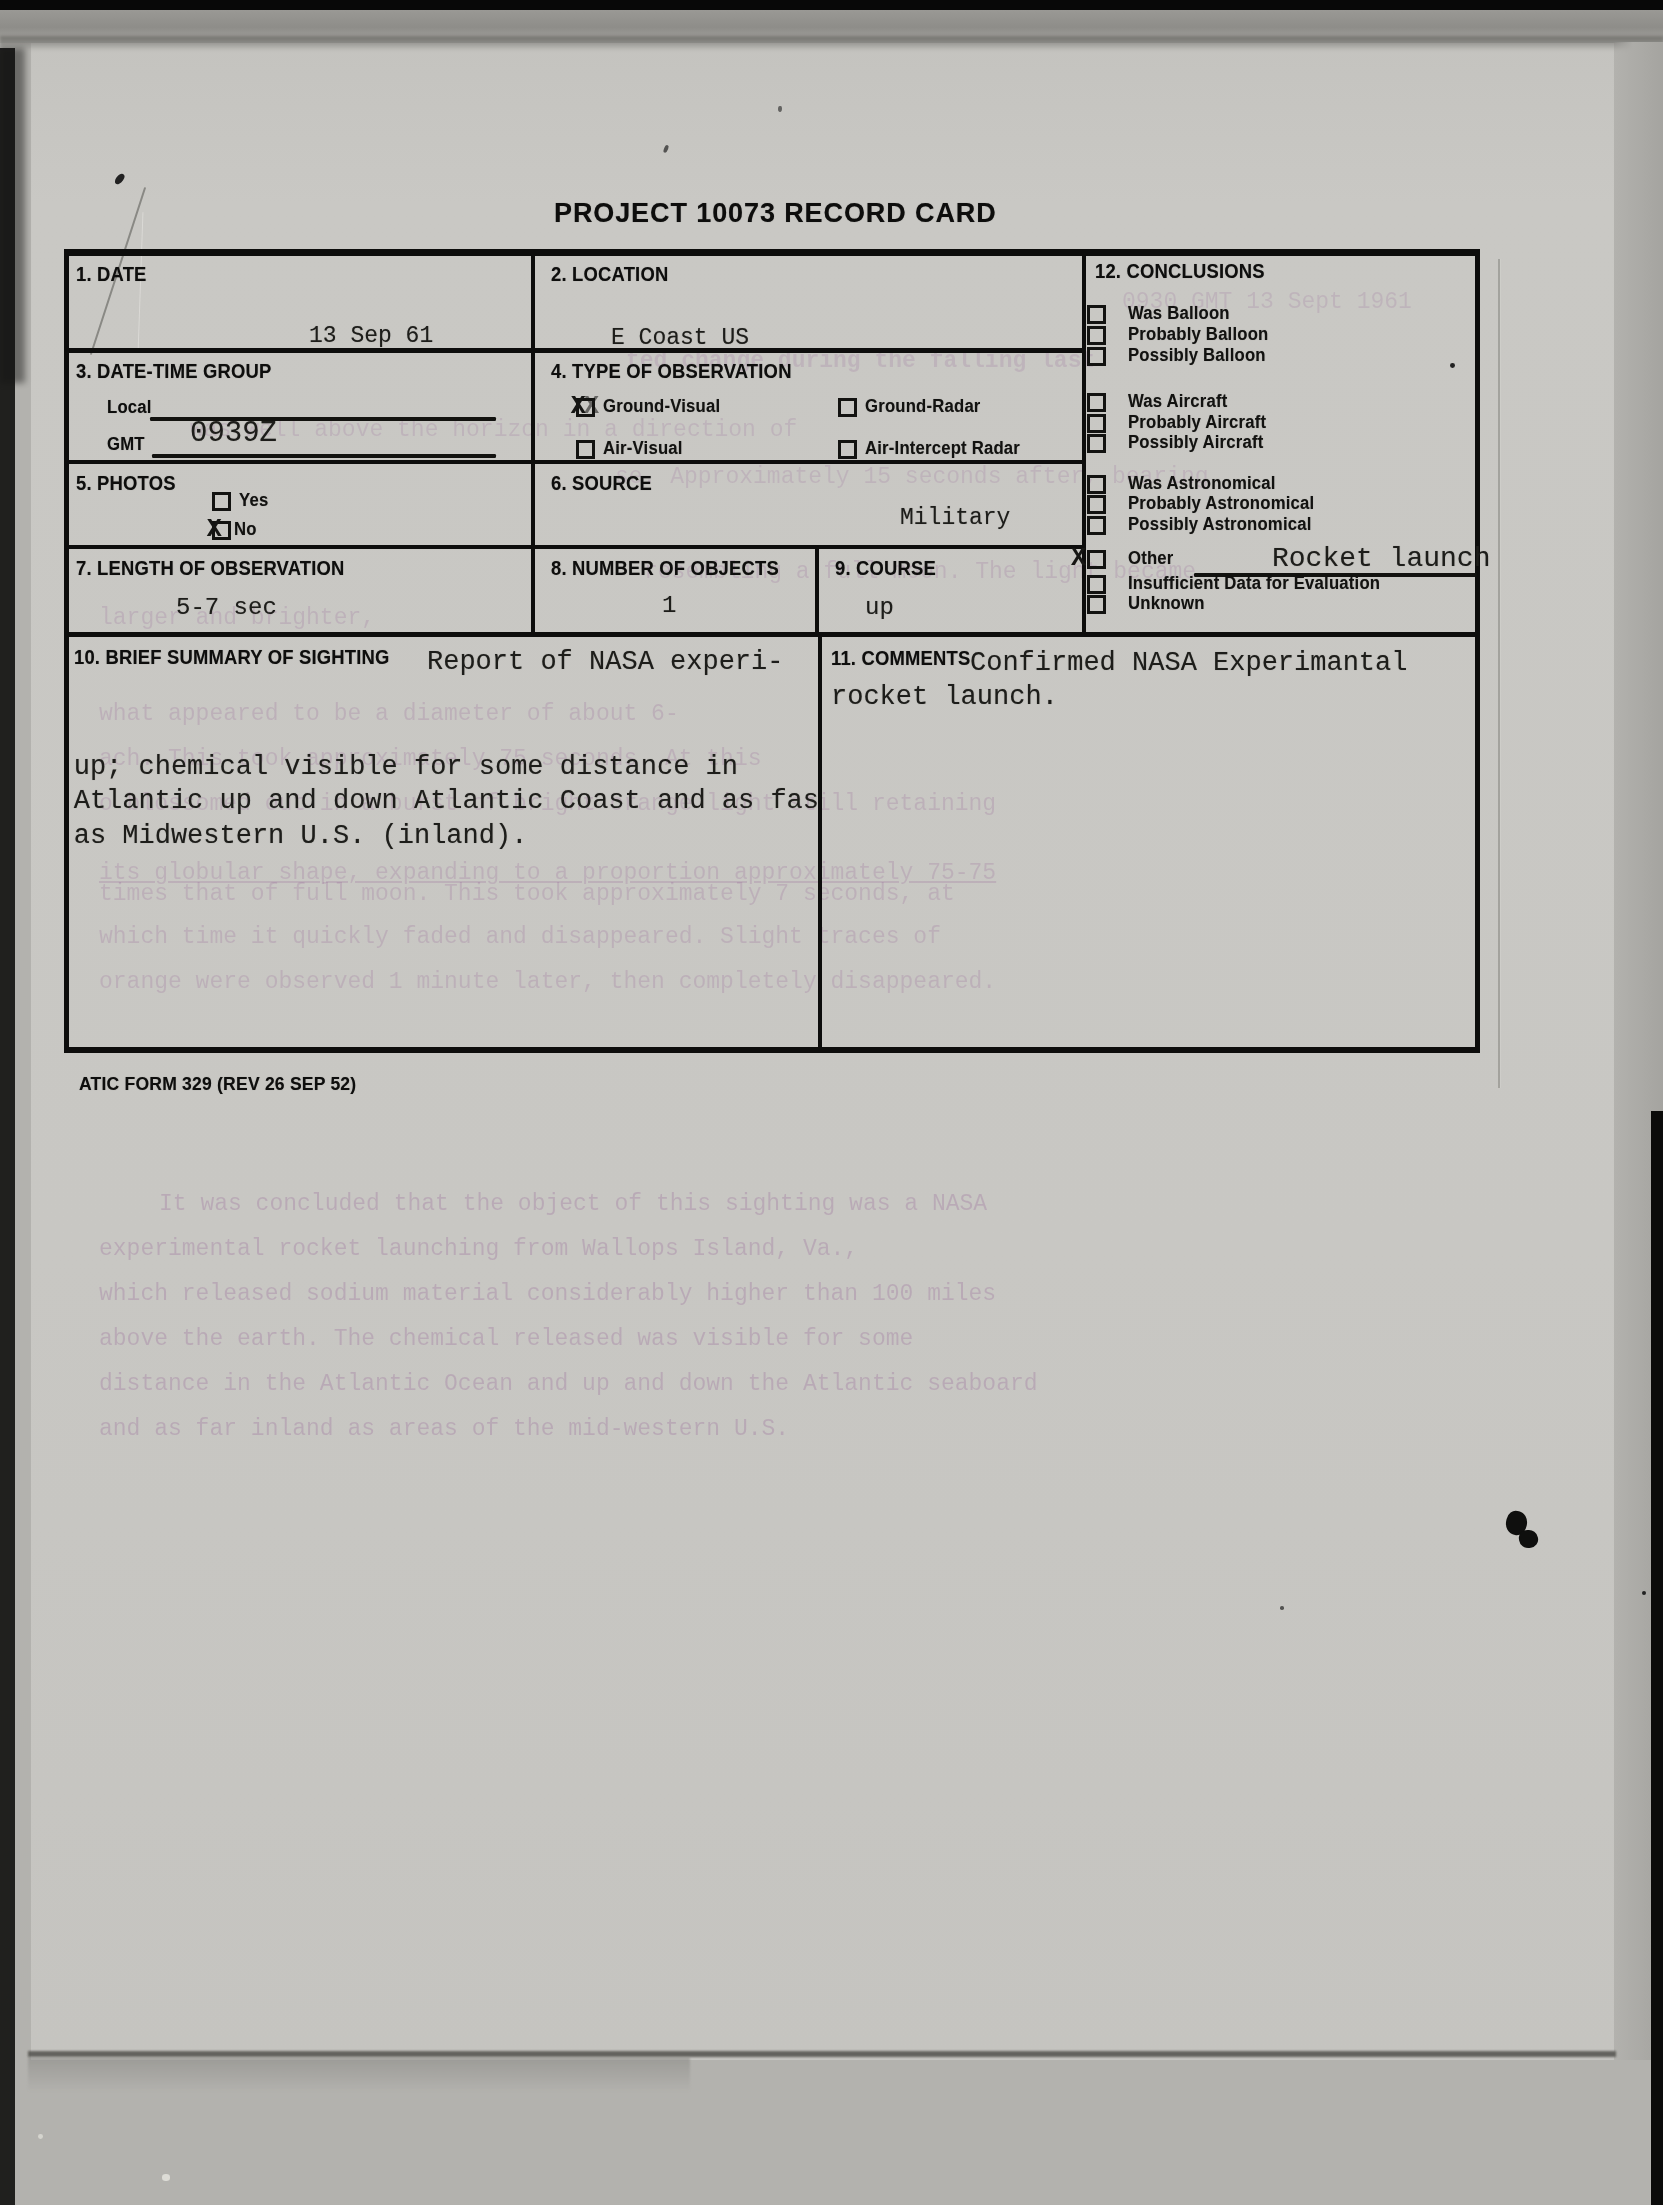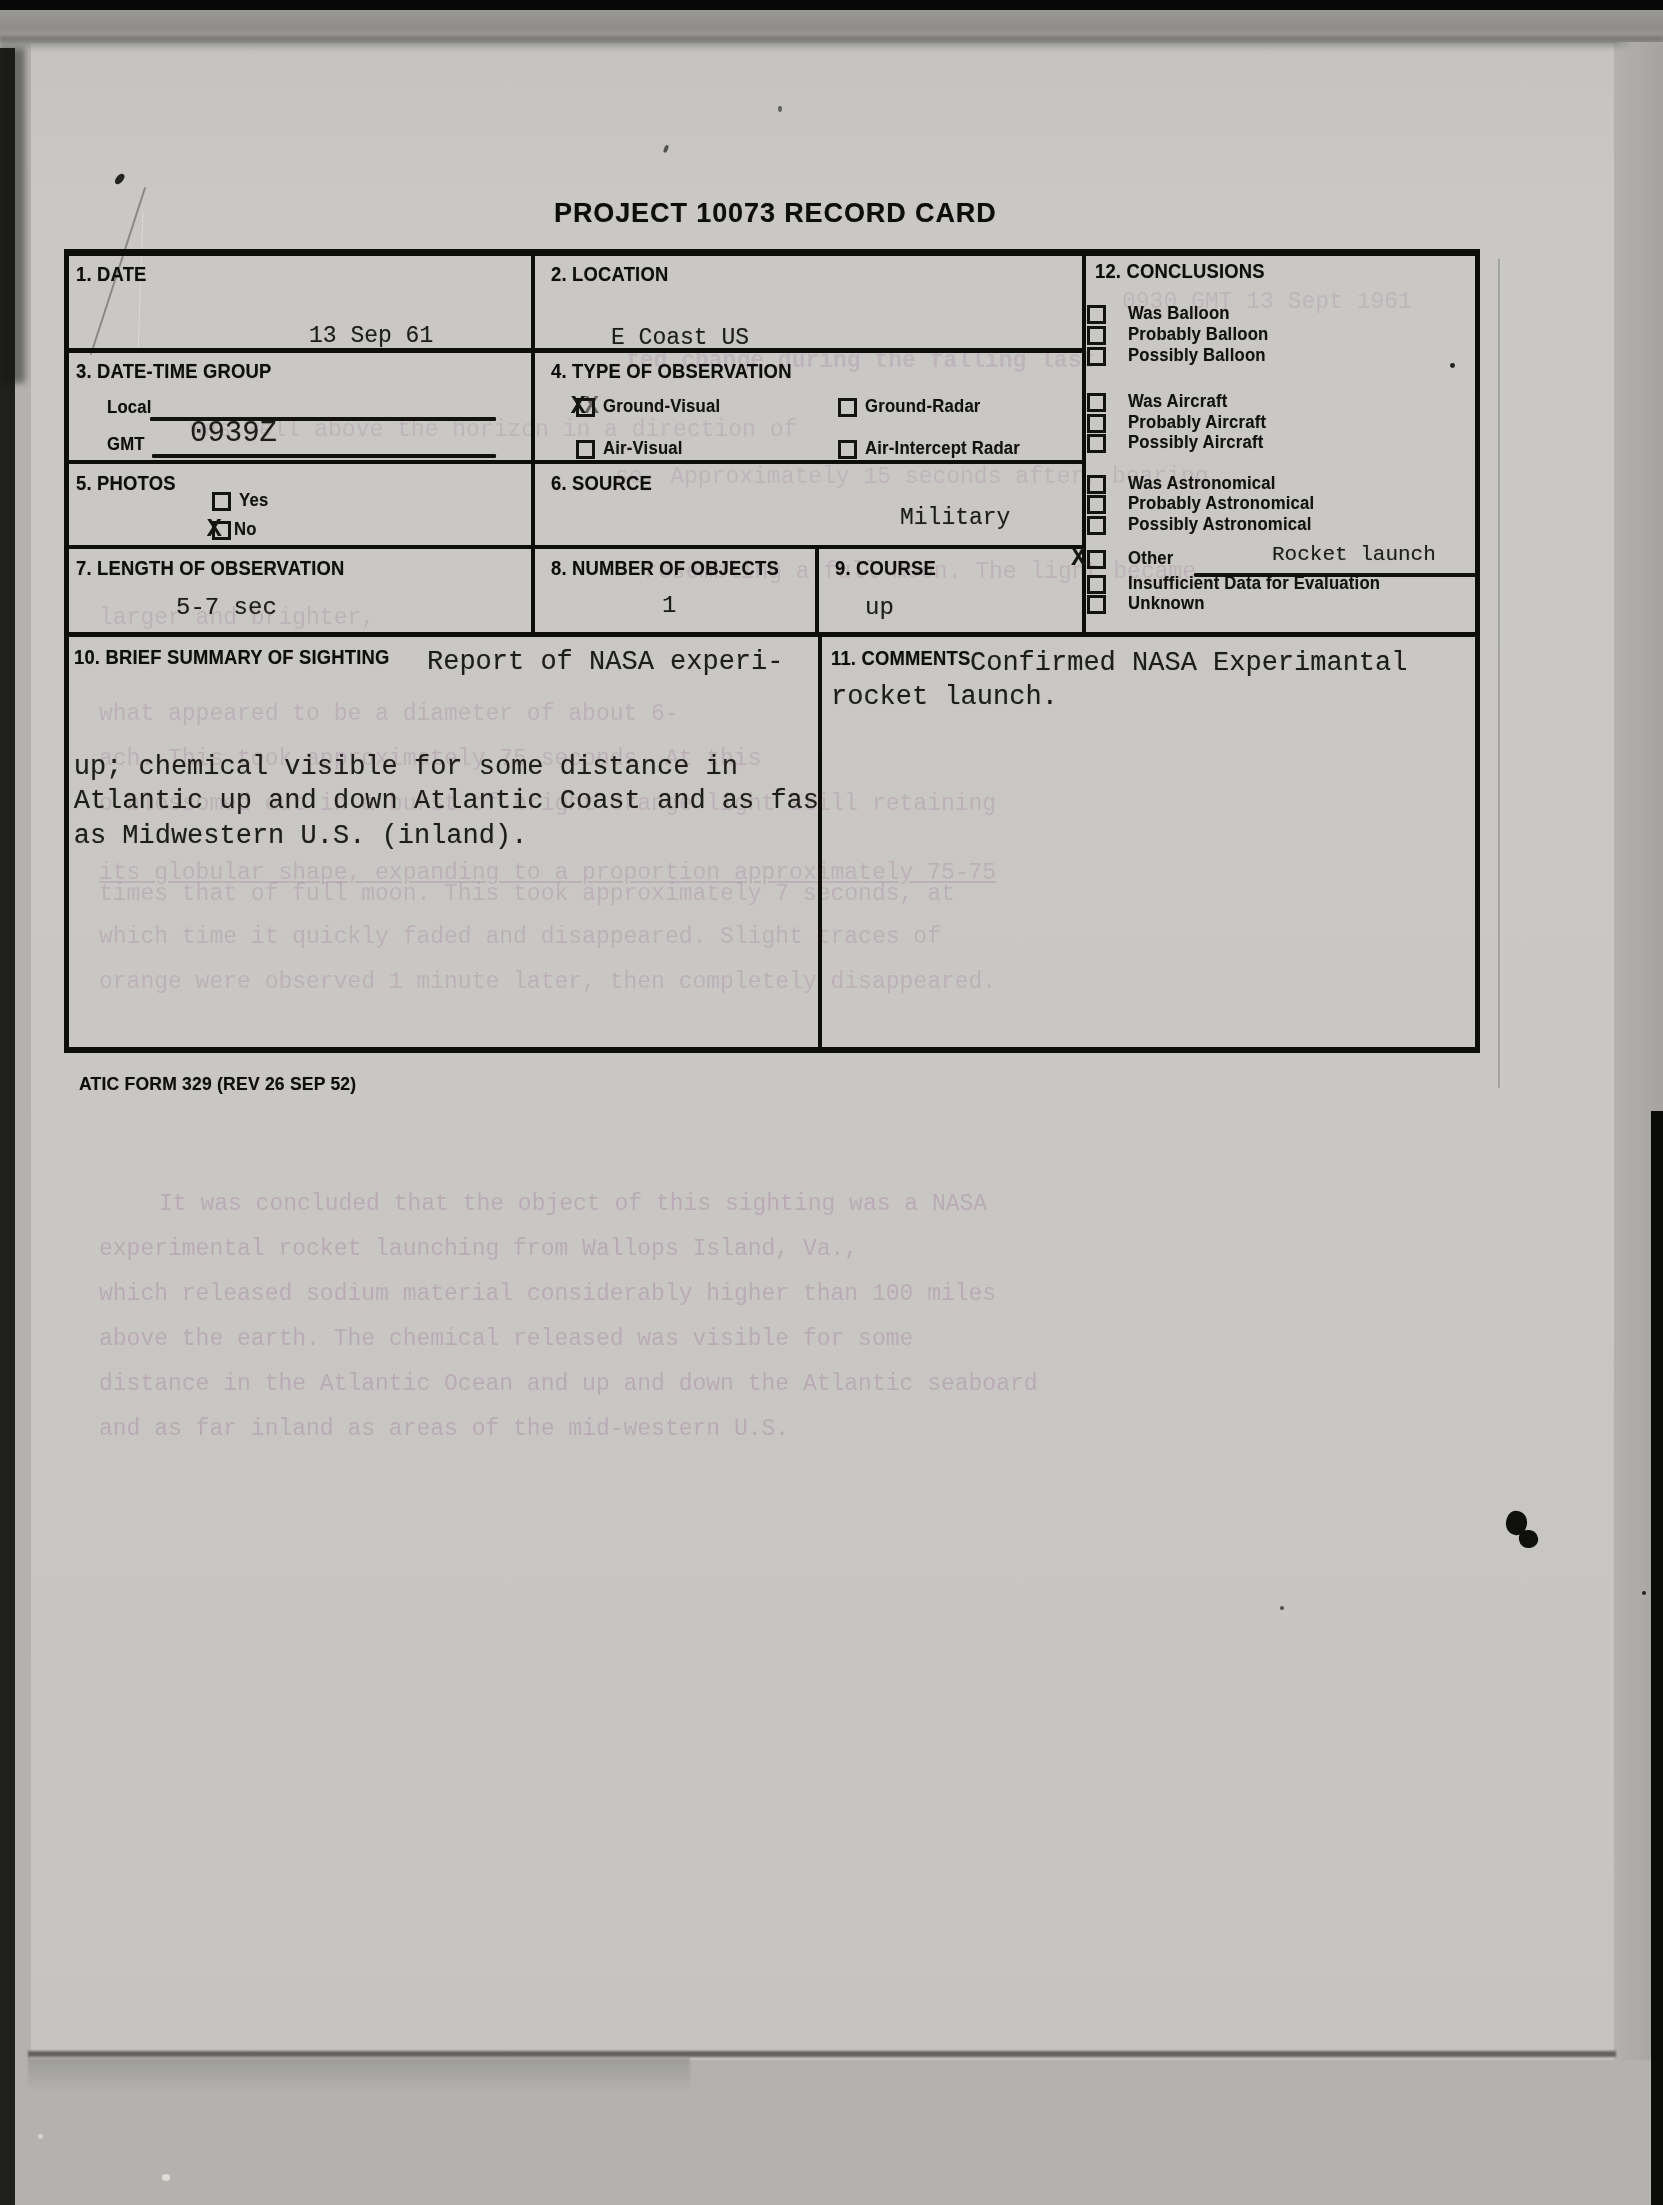--- a/index.html
+++ b/index.html
@@ -232,21 +232,21 @@
         </div>
         <div class="opt concl-row" style="left: 1023px; top: 265px;">
           <span class="box"></span>
           <span class="olbl">Possibly Astronomical</span>
         </div>
         <div class="opt concl-row checked" style="left: 1023px; top: 299px;">
           <span class="box"></span>
           <span class="xm" style="left: -16px;">X</span>
           <span class="olbl">Other</span>
           <i class="ul" style="left: 107px; top: 25px; width: 283px;"></i>
-          <span class="mono" style="left: 185px; top: -5.3px; font-size: 21px;">Rocket launch</span>
+          <span class="mono" style="left: 185px; top: -5.3px; font-size: 28px;">Rocket launch</span>
         </div>
         <div class="opt concl-row" style="left: 1023px; top: 324px;">
           <span class="box"></span>
           <span class="olbl">Insufficient Data for Evaluation</span>
         </div>
         <div class="opt concl-row" style="left: 1023px; top: 344px;">
           <span class="box"></span>
           <span class="olbl">Unknown</span>
         </div>
       </div>

